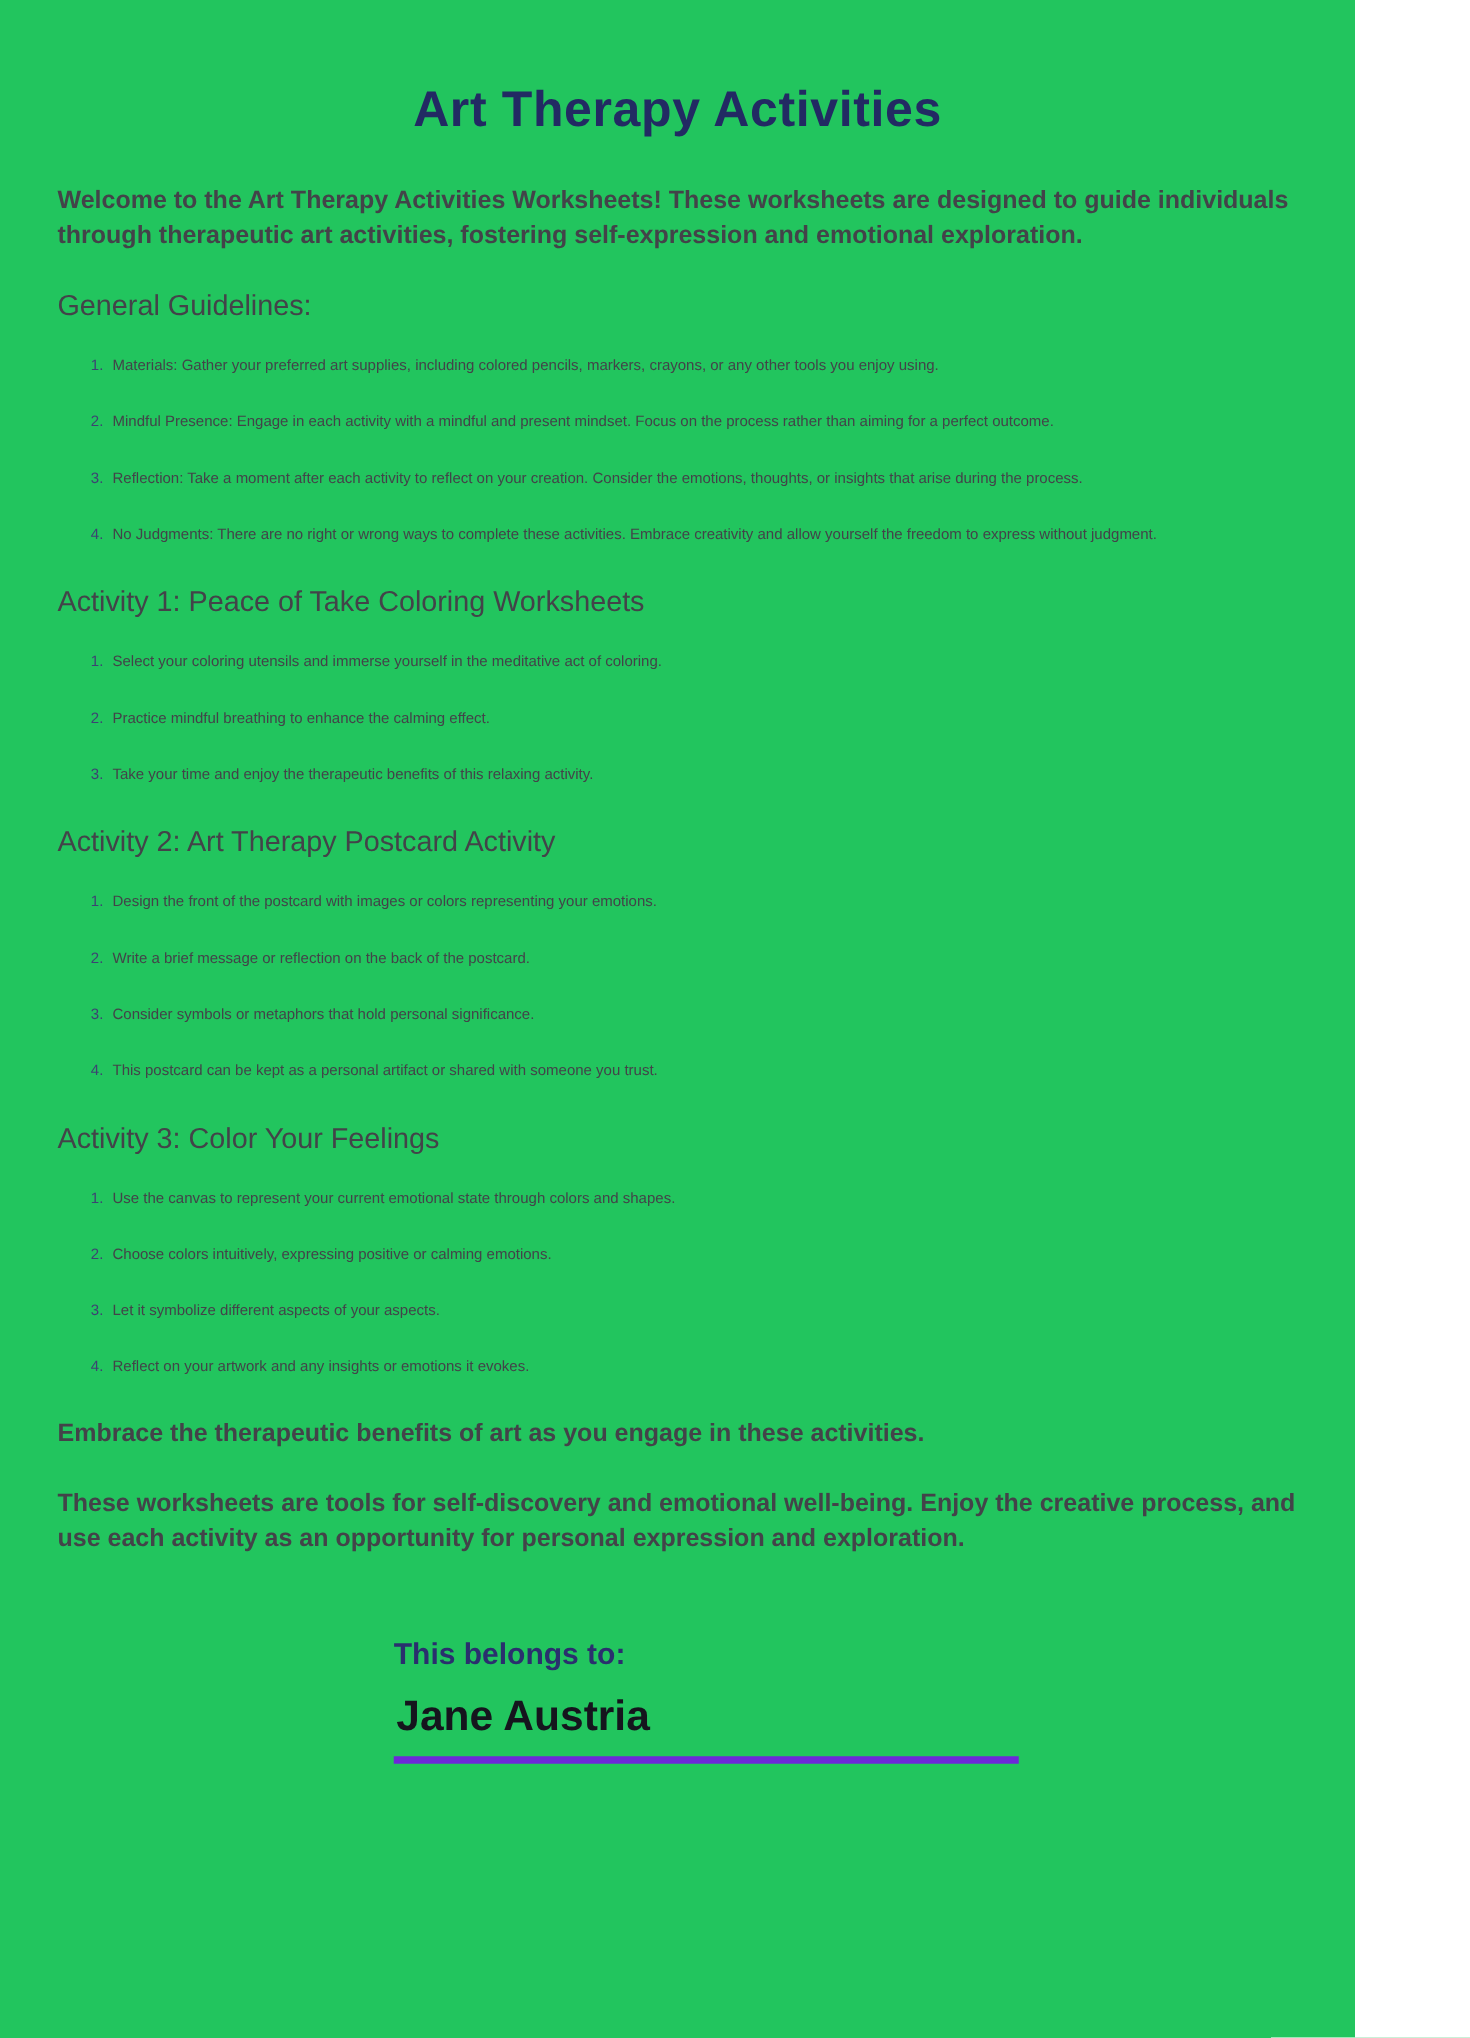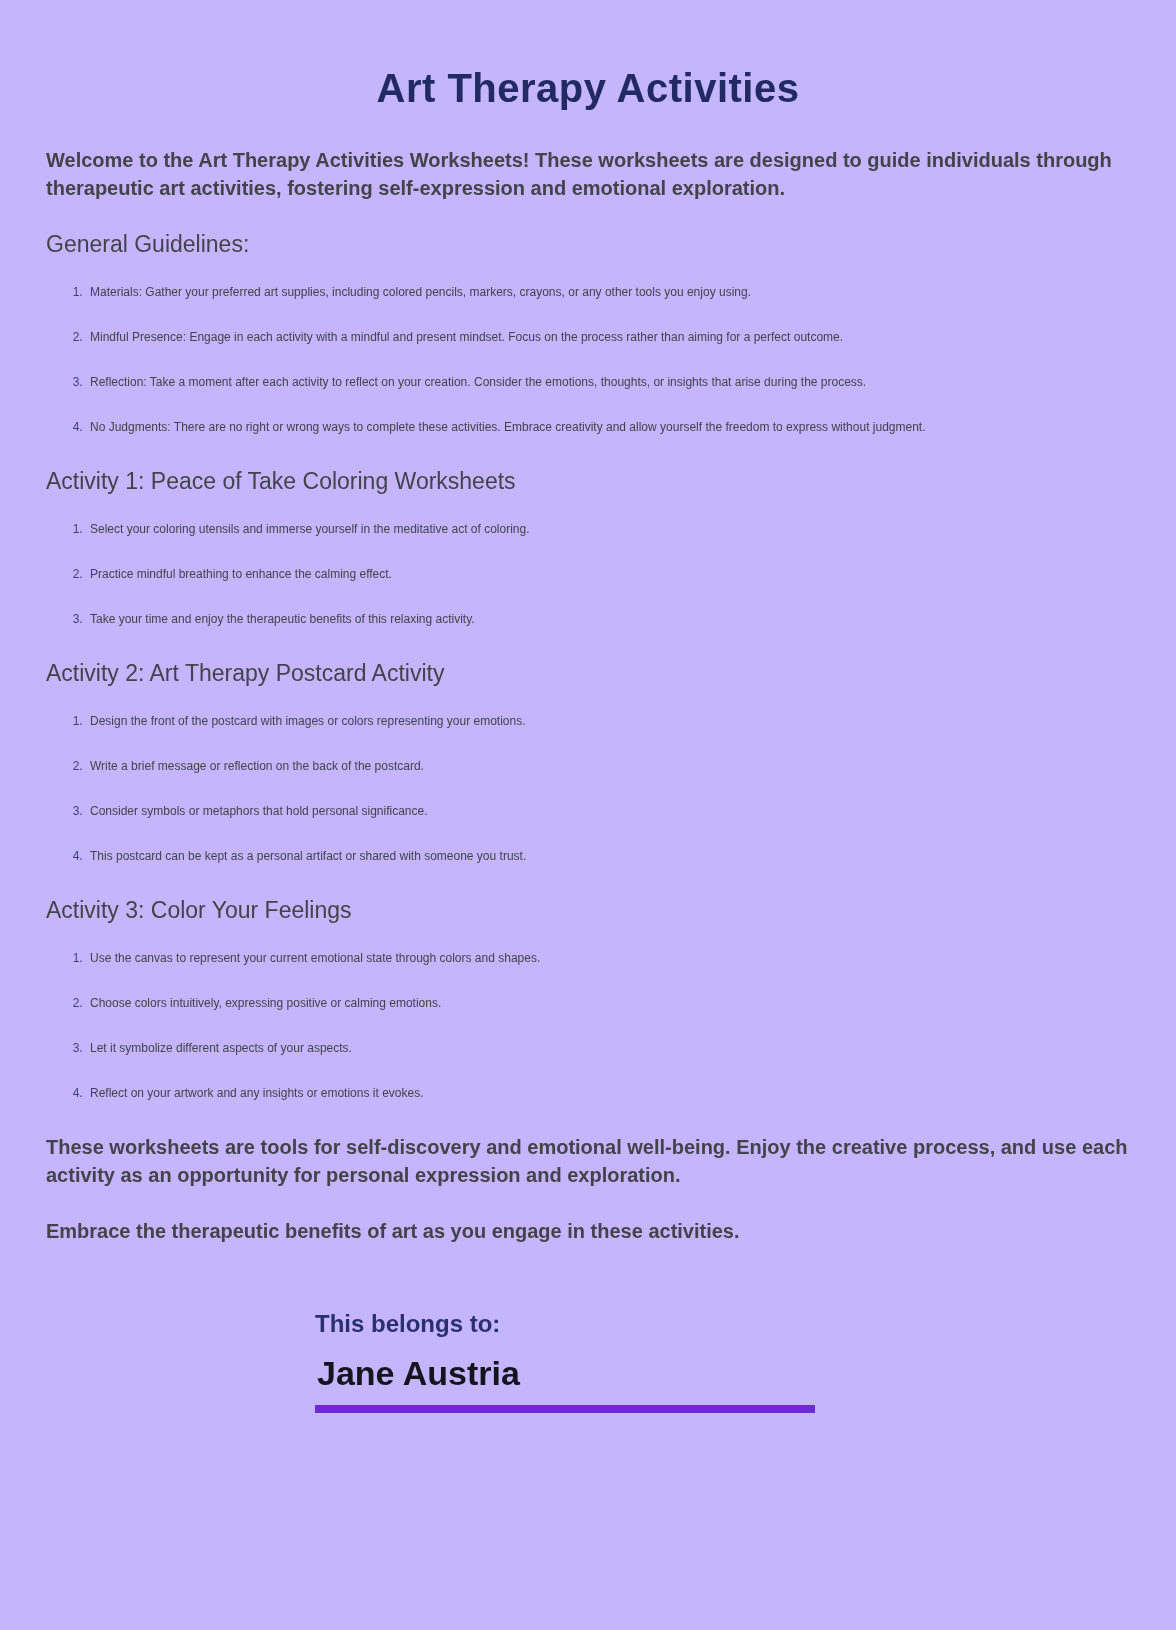--- a/index.html
+++ b/index.html
@@ -5,23 +5,23 @@
   * { margin: 0; padding: 0; box-sizing: border-box; }
   html, body { background: #ffffff; }
   body {
     width: 1176px;
     height: 1630px;
     font-family: "Liberation Sans", sans-serif;
     color: #434349;
     overflow: hidden;
   }
   .page {
-    width: 1176px;
+    width: 1084px;
     height: 1630px;
-    background: #c4b5fd;
+    background: #22c55e;
     padding: 66px 46px 0 46px;
   }
   .doc-title {
     text-align: center;
     font-size: 40px;
     line-height: 44px;
     font-weight: bold;
     color: #222a63;
     letter-spacing: 0.5px;
     margin-bottom: 36px;
@@ -66,21 +66,21 @@
     margin-bottom: 14px;
   }
   .owner-name {
     display: block;
     width: 500px;
     font-size: 34px;
     line-height: 40px;
     font-weight: bold;
     color: #15151d;
     padding: 0 2px 12px 2px;
-    border-bottom: 8px solid #6d28d9;
+    border-bottom: 6px solid #6d28d9;
   }
 </style>
 </head>
 <body>
 
 <div class="page">
 
   <h1 class="doc-title">Art Therapy Activities</h1>
 
   <p class="para">Welcome to the Art Therapy Activities Worksheets! These worksheets are designed to guide individuals through therapeutic art activities, fostering self-expression and emotional exploration.</p>
@@ -114,22 +114,22 @@
 
   <p class="section-heading">Activity 3: Color Your Feelings</p>
 
   <ol class="num-list">
     <li>Use the canvas to represent your current emotional state through colors and shapes.</li>
     <li>Choose colors intuitively, expressing positive or calming emotions.</li>
     <li>Let it symbolize different aspects of your aspects.</li>
     <li>Reflect on your artwork and any insights or emotions it evokes.</li>
   </ol>
 
+  <p class="para">Embrace the therapeutic benefits of art as you engage in these activities.</p>
+
   <p class="para">These worksheets are tools for self-discovery and emotional well-being. Enjoy the creative process, and use each activity as an opportunity for personal expression and exploration.</p>
-
-  <p class="para">Embrace the therapeutic benefits of art as you engage in these activities.</p>
 
   <div class="belongs-block">
     <div class="belongs-label">This belongs to:</div>
     <span class="owner-name">Jane Austria</span>
   </div>
 
 </div>
 
 </body></html>

